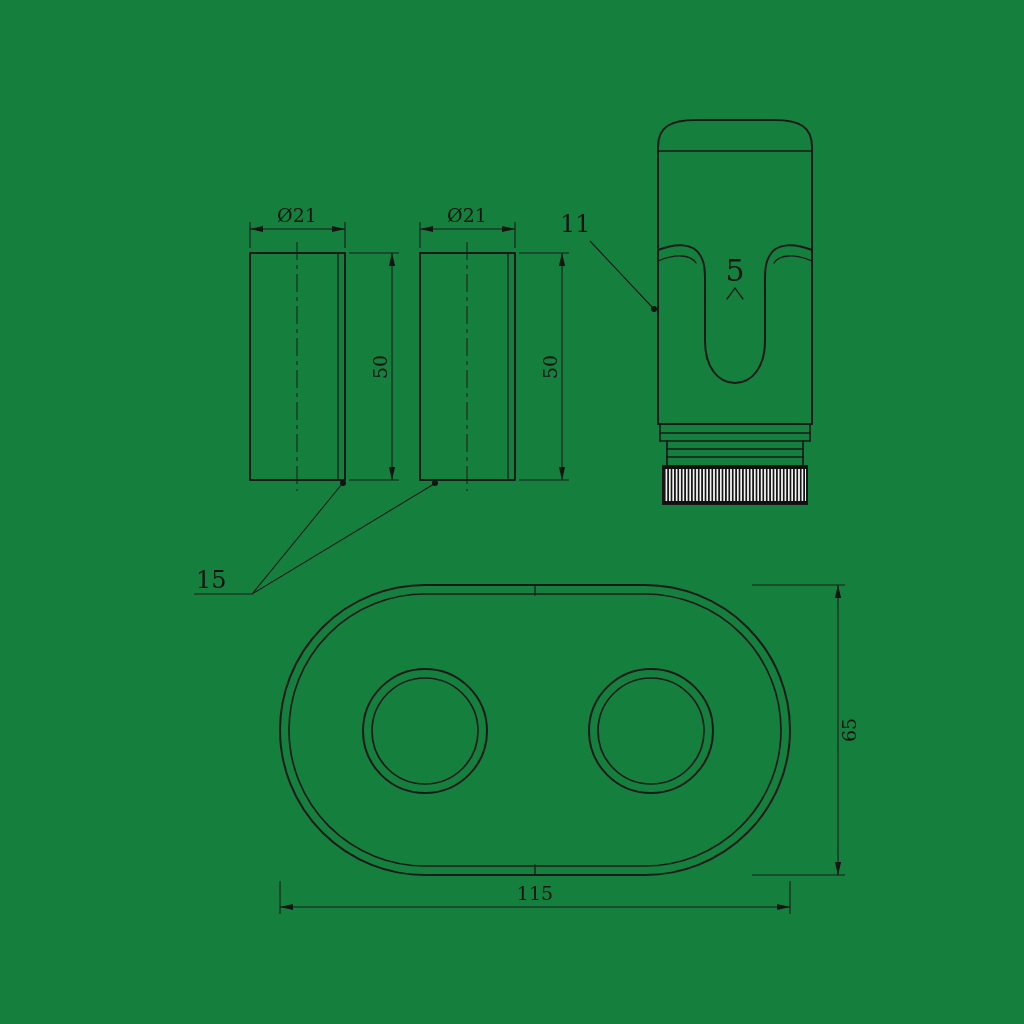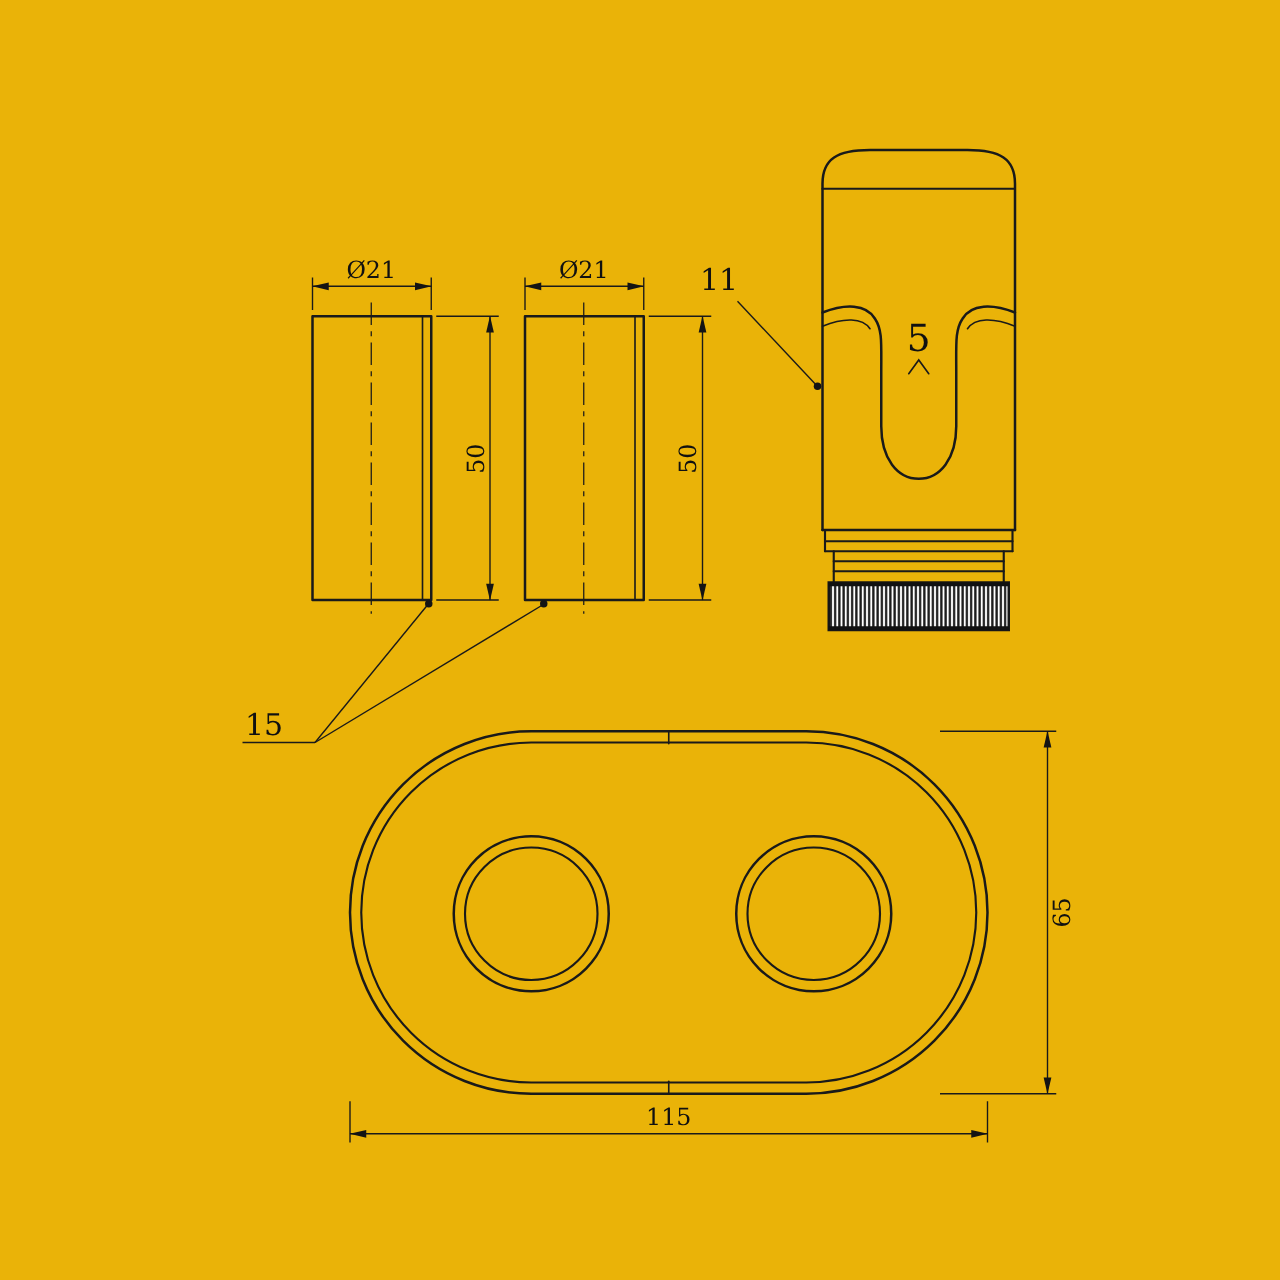--- a/index.html
+++ b/index.html
@@ -3,21 +3,21 @@
 <meta charset="utf-8">
 <style>
   html, body {
     margin: 0;
     padding: 0;
     background: #ffffff;
     width: 1024px;
     height: 1024px;
     font-family: "DejaVu Serif", "Liberation Serif", serif;
   }
-  .stage { width: 1024px; height: 1024px; position: relative; background:#eab308; }
+  .stage { width: 1024px; height: 1024px; position: relative; background:#15803d; }
   svg { display: block; }
   .obj      { fill: none; stroke: #1a1a1a; stroke-width: 2;   stroke-linecap: round; stroke-linejoin: round; }
   .obj-med  { fill: none; stroke: #1a1a1a; stroke-width: 1.7; stroke-linecap: round; }
   .obj-thin { fill: none; stroke: #1a1a1a; stroke-width: 1.3; stroke-linecap: round; }
   .obj-bold { fill: none; stroke: #111111; stroke-width: 3;   stroke-linecap: butt; }
   .dim      { fill: none; stroke: #1a1a1a; stroke-width: 1.1; stroke-linecap: butt; }
   .center   { fill: none; stroke: #1a1a1a; stroke-width: 1;   stroke-dasharray: 18 5 4 5; }
   .dimtext  { font-family: "DejaVu Serif", "Liberation Serif", serif; font-size: 19px; fill: #111; }
   .labeltext{ font-family: "DejaVu Serif", "Liberation Serif", serif; font-size: 24px; fill: #111; }
   .bigtext  { font-family: "DejaVu Serif", "Liberation Serif", serif; font-size: 30px; fill: #111; }

